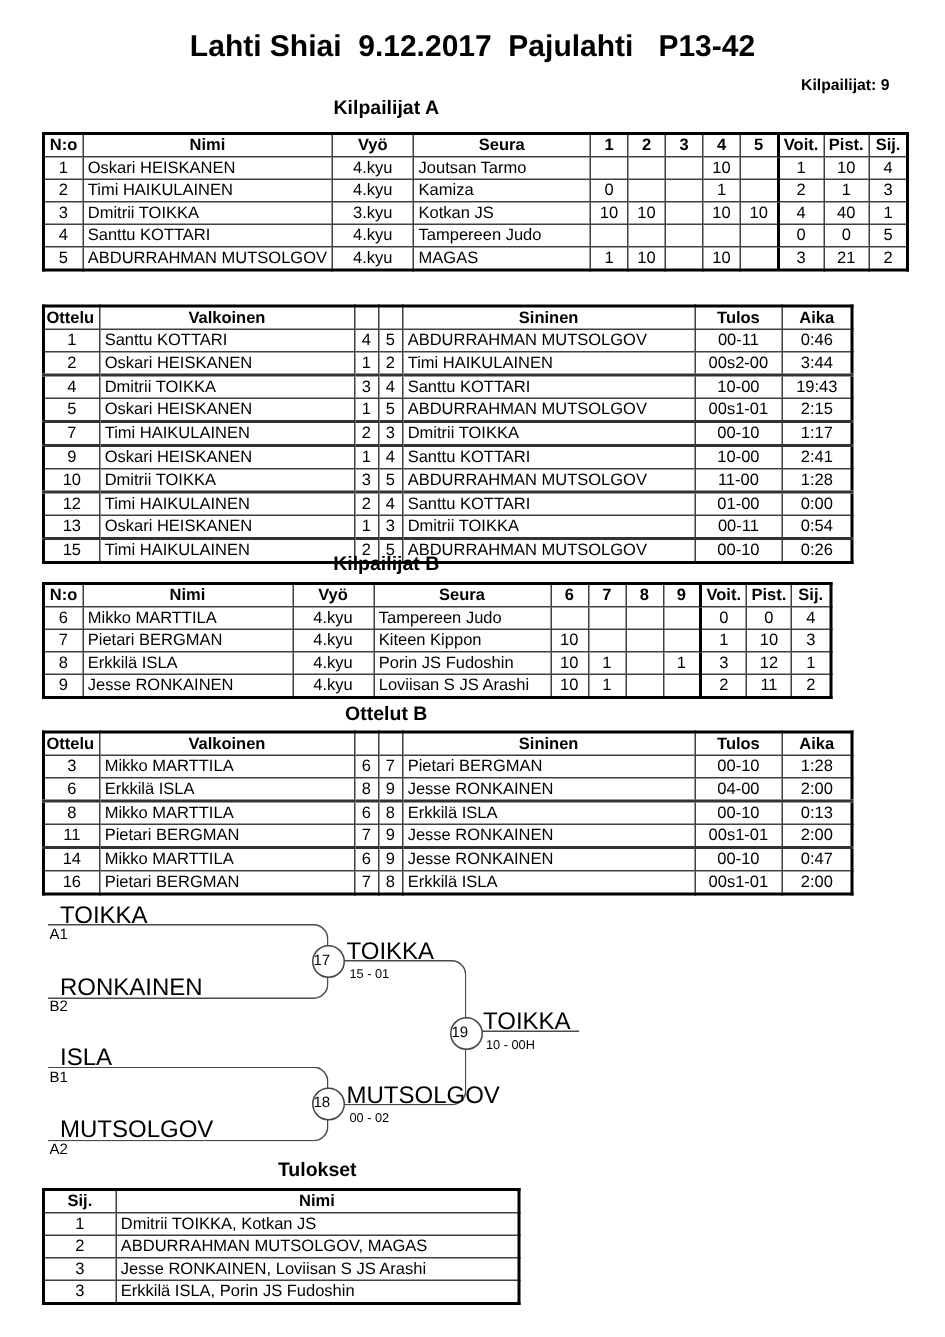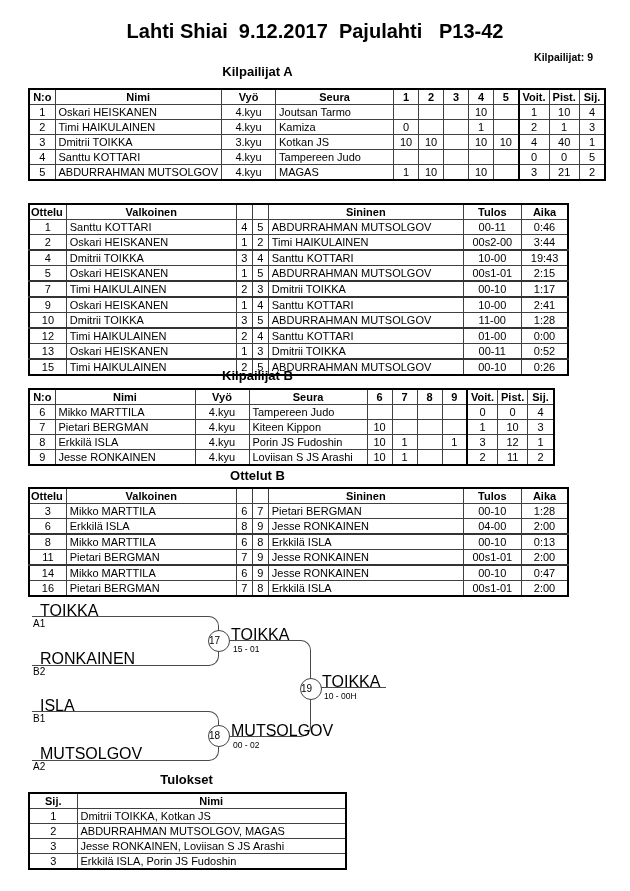--- a/index.html
+++ b/index.html
@@ -5,21 +5,21 @@
   html,body{margin:0;padding:0;background:#fff;}
   .page{position:relative;width:630px;height:891px;background:#fff;overflow:hidden;
         font-family:"Liberation Sans","DejaVu Sans",sans-serif;color:#000;}
   .title{position:absolute;top:20px;left:0;width:630px;text-align:center;
          font-size:20px;font-weight:bold;white-space:pre;}
   .competitors{position:absolute;top:51px;left:0;width:593px;text-align:right;
          font-size:10.5px;font-weight:bold;}
   .section-heading{position:absolute;left:0;width:515px;text-align:center;
          font-size:13px;font-weight:bold;}
   #h-pool-a{top:64px;} #h-matches-a{top:185px;} #h-pool-b{top:368px;}
-  #h-matches-b{top:468px;} #h-results{top:772px;width:373px;}
+  #h-matches-b{top:468px;} #h-results{top:772px;width:373px;padding-left:25px;}
 
   table{position:absolute;border-collapse:collapse;table-layout:fixed;
         font-size:11px;border:2px solid #000;}
   td,th{border:1px solid #404040;height:14px;line-height:13px;padding:0 3px;
         overflow:hidden;white-space:nowrap;font-size:11px;}
   th{font-weight:bold;}
   .c{text-align:center;} .l{text-align:left;}
   .thickL{border-left:2px solid #000;}
   th.first{text-align:right;padding-left:1px;}
 
@@ -263,21 +263,21 @@
     <td class="c">01-00</td>
     <td class="c">0:00</td>
   </tr>
         <tr>
     <td class="c">13</td>
     <td class="l">Oskari HEISKANEN</td>
     <td class="c">1</td>
     <td class="c">3</td>
     <td class="l">Dmitrii TOIKKA</td>
     <td class="c">00-11</td>
-    <td class="c">0:52</td>
+    <td class="c">0:54</td>
   </tr>
         <tr>
     <td class="c">15</td>
     <td class="l">Timi HAIKULAINEN</td>
     <td class="c">2</td>
     <td class="c">5</td>
     <td class="l">ABDURRAHMAN MUTSOLGOV</td>
     <td class="c">00-10</td>
     <td class="c">0:26</td>
   </tr>

